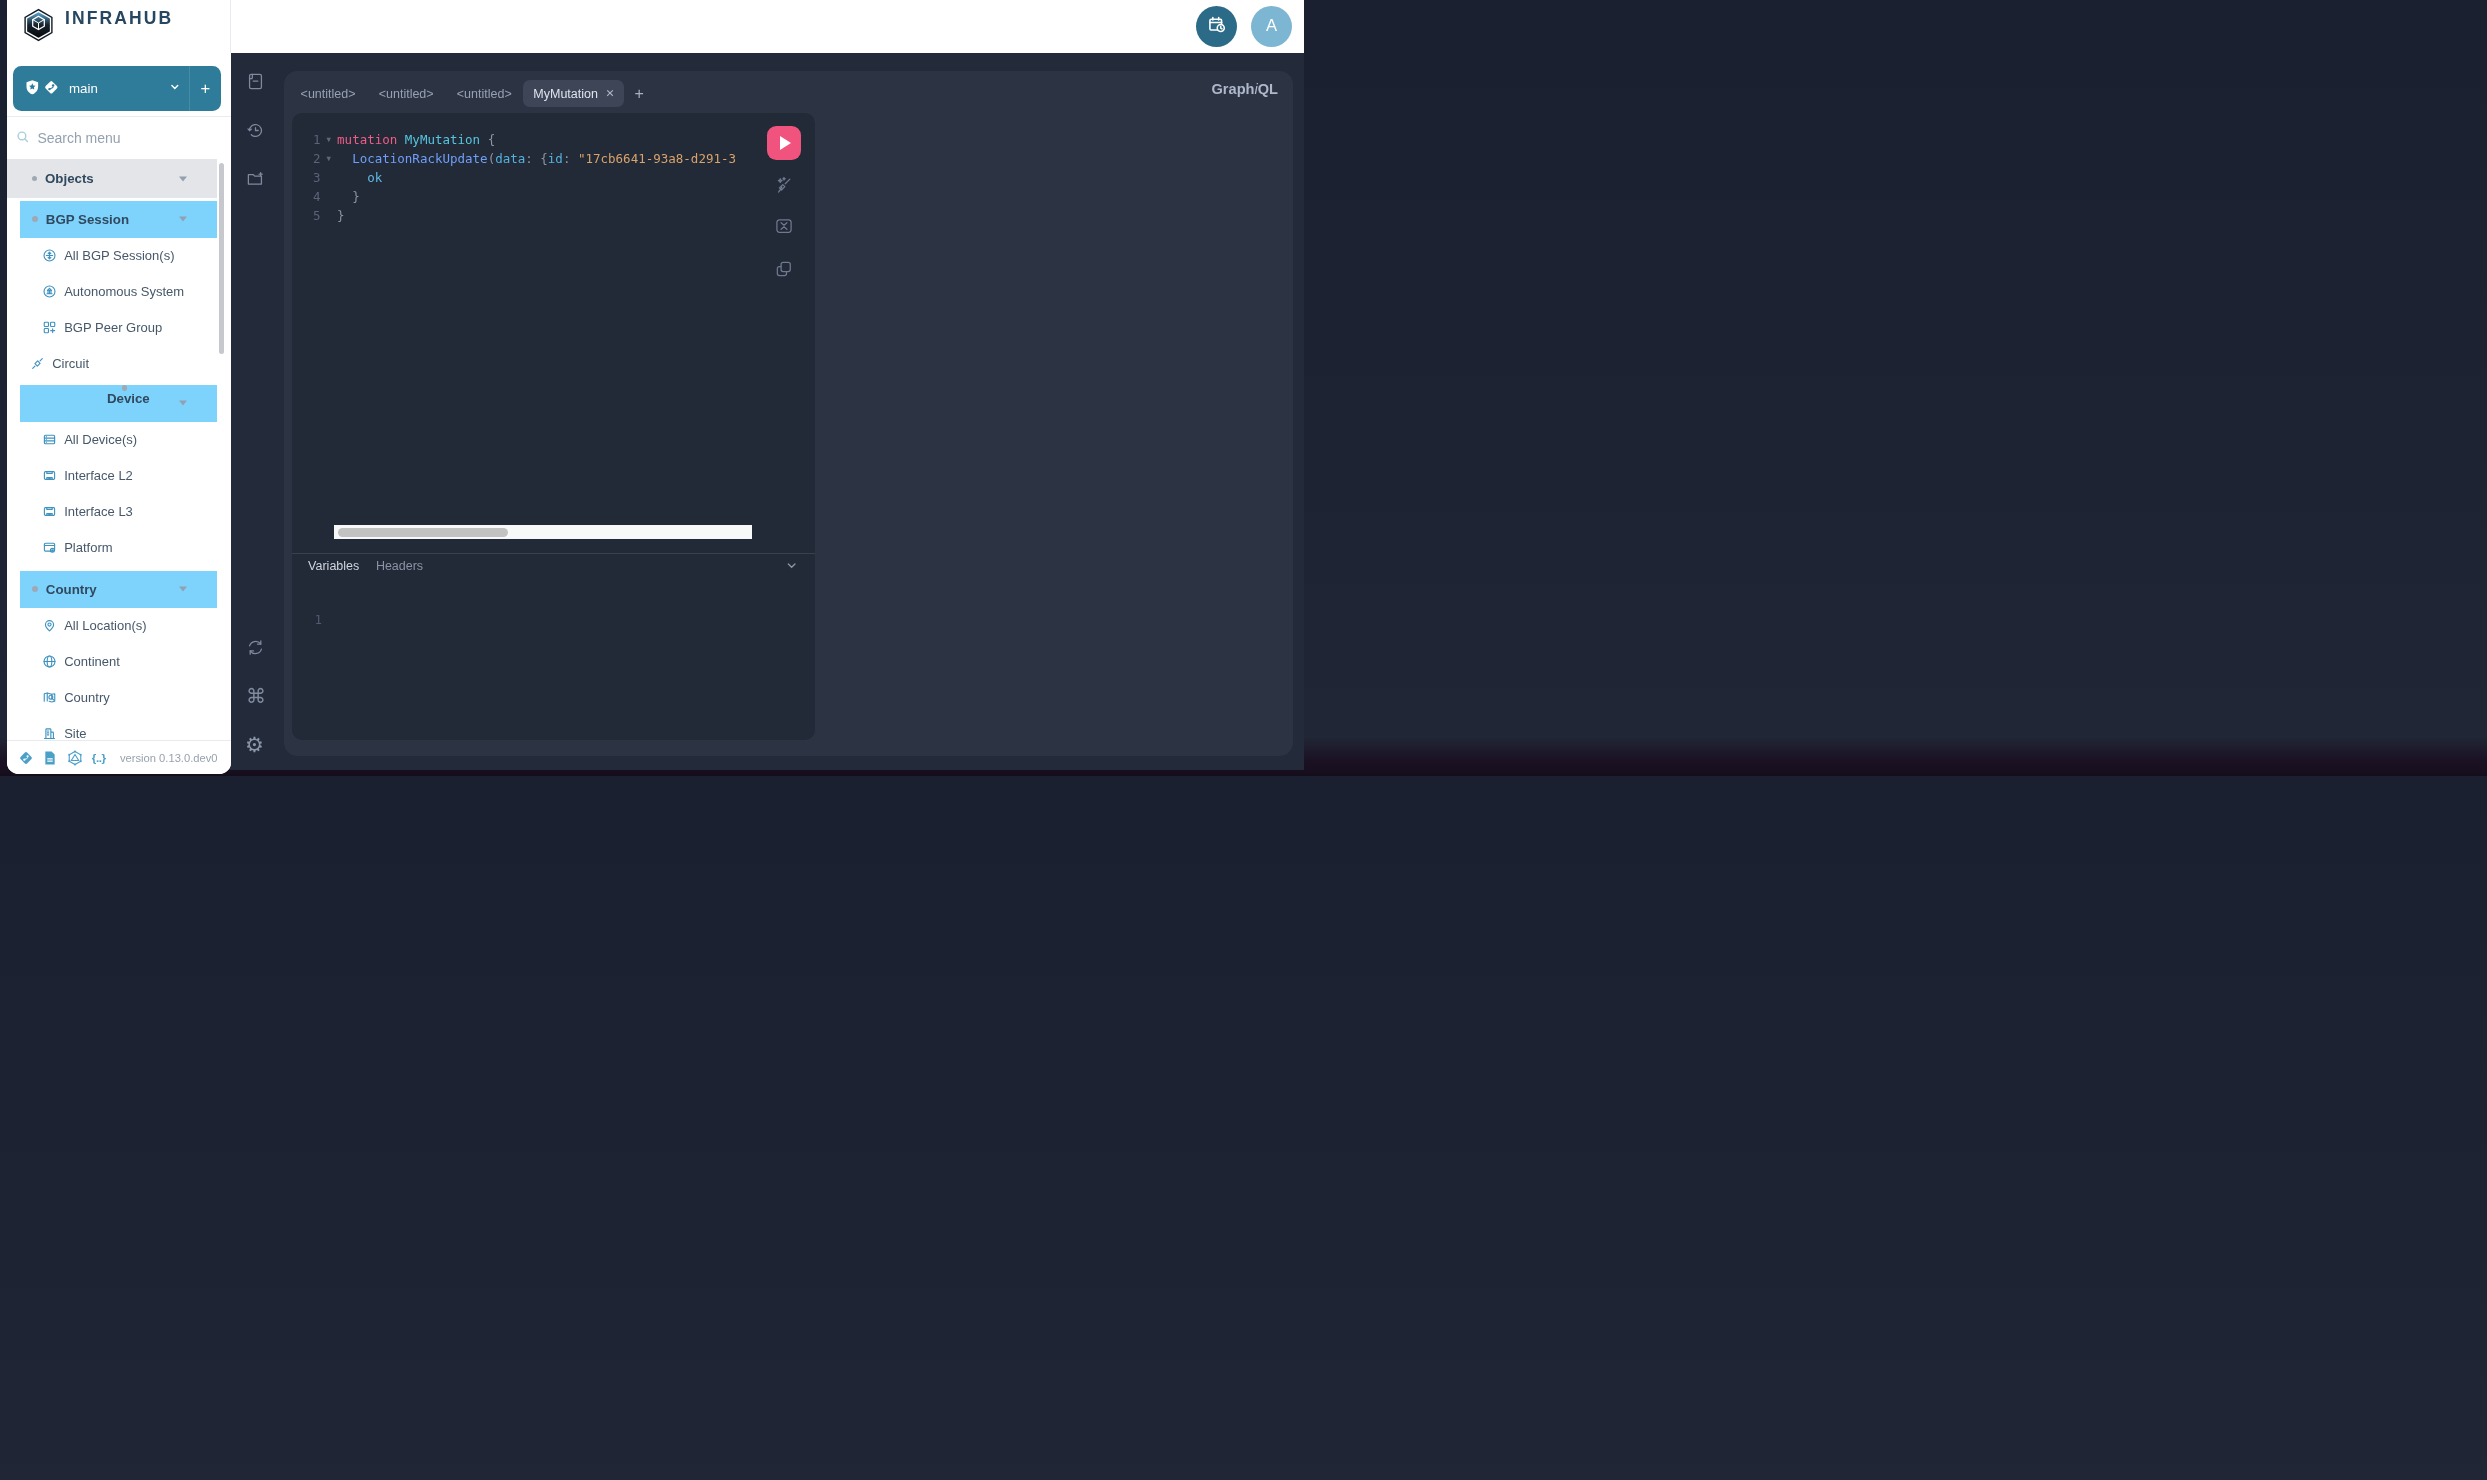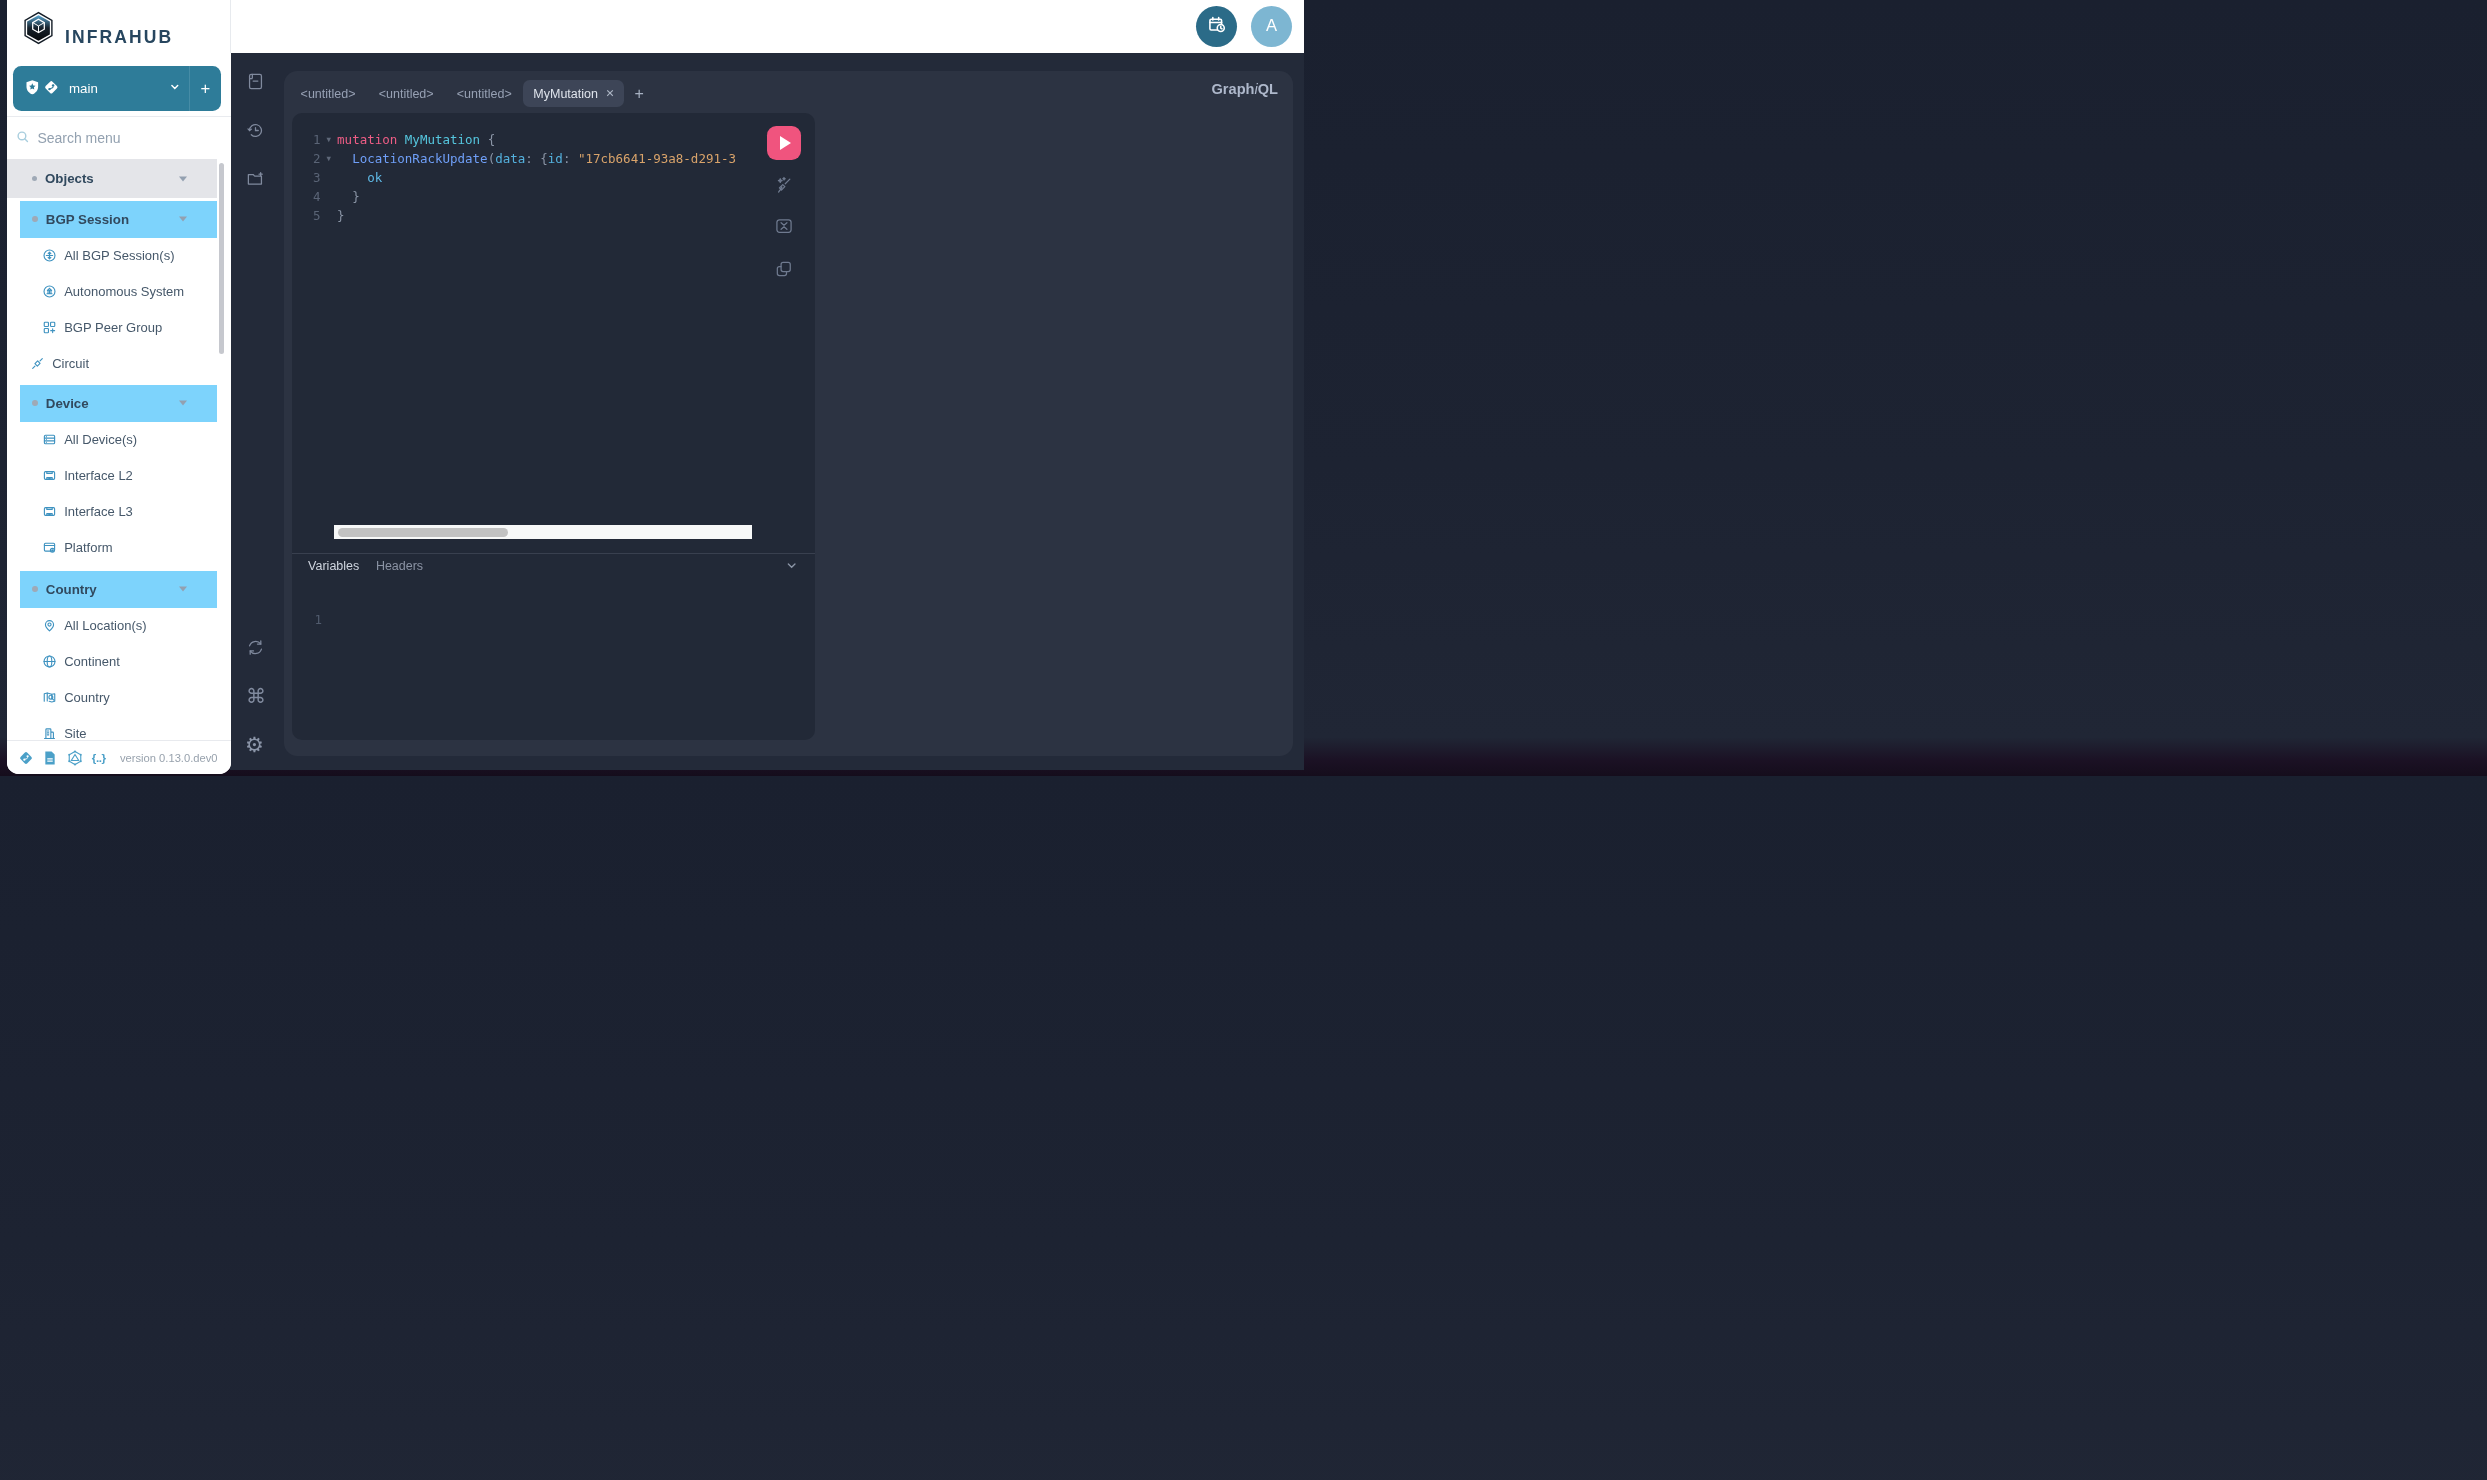--- a/index.html
+++ b/index.html
@@ -34,21 +34,21 @@
     position:absolute; left:1021px; top:5.8px; width:41px; height:41px; border-radius:50%;
     background:#7db6d2; color:#ffffff; font-size:16.6px; display:flex; align-items:center;
     justify-content:center; cursor:pointer;
   }
   
   .sidebar {
     position:absolute; left:6.7px; top:0; width:224px; height:774px; background:#ffffff;
     border-radius:0 0 11.6px 11.6px; z-index:5; overflow:hidden;
   }
   .sidebar .edge { position:absolute; right:0; top:0; width:0.8px; height:53px; background:#e7eaee; }
-  .logo-row { position:absolute; left:16.6px; top:8.3px; height:40px; display:flex; align-items:flex-end; }
+  .logo-row { position:absolute; left:16.6px; top:8.3px; height:40px; display:flex; align-items:flex-start; }
   .logo-text { font-size:17.5px; font-weight:800; letter-spacing:2.1px; color:#27465f; margin-left:10.8px; }
   .branch-btn {
     position:absolute; left:6.7px; top:66px; width:208px; height:45px; background:#2e7c99;
     border-radius:8.3px; display:flex; align-items:center; color:#fff; cursor:pointer;
   }
   .branch-btn .icons { display:flex; align-items:center; gap:2.5px; margin-left:10.8px; }
   .branch-name { font-size:13.3px; margin-left:9.2px; flex:1; }
   .branch-chev { margin-right:8.3px; }
   .branch-sep { width:0.8px; height:45px; background:#468ca6; }
   .branch-add { width:32px; text-align:center; font-size:16.6px; font-weight:300; cursor:pointer; }
@@ -67,21 +67,21 @@
   }
   .m-header .lbl, .m-subheader .lbl { font-size:13.3px; font-weight:600; color:#31495e; margin-left:7.5px; }
   .bullet { width:5.8px; height:5.8px; border-radius:50%; background:#9fa9b6; flex:none; }
   .tri { position:absolute; right:30px; top:50%; transform:translateY(-50%);
     width:0; height:0; border-left:4.6px solid transparent; border-right:4.6px solid transparent;
     border-top:5.8px solid #93a0b0; }
   .m-item { height:36px; display:flex; align-items:center; padding-left:35px; cursor:pointer; background:#fff; }
   .m-item.l1 { padding-left:23px; }
   .m-item .lbl { font-size:13px; color:#46586a; margin-left:7.5px; }
   .m-item svg { flex:none; }
-  .mt3 { margin-top:2.5px; } .mt4 { margin-top:3.3px; } .mt6 { margin-top:5px; }
+  .mt3 { margin-top:2.5px; } .mt4 { margin-top:3.3px;flex-direction:column; } .mt6 { margin-top:5px; }
   .side-scroll { position:absolute; left:212px; top:163px; width:5px; height:191px; background:#c6c8ce; border-radius:2.5px; cursor:pointer; }
   .side-footer {
     position:absolute; left:0; bottom:0; width:100%; height:34px; border-top:0.8px solid #e8eaee;
     display:flex; align-items:center; padding-left:11.6px; gap:9.2px; background:#fff;
   }
   .side-footer .ver { font-size:11.2px; color:#98a2ad; margin-left:5px; }
   .side-footer .ficon { cursor:pointer; display:flex; }
   .braces { font-size:11.6px; font-weight:700; color:#4ba0c8; letter-spacing:-0.4px; cursor:pointer; }
   
   .main-bg { position:absolute; left:230px; top:53px; width:1074px; height:717px; background:#232a39; }

